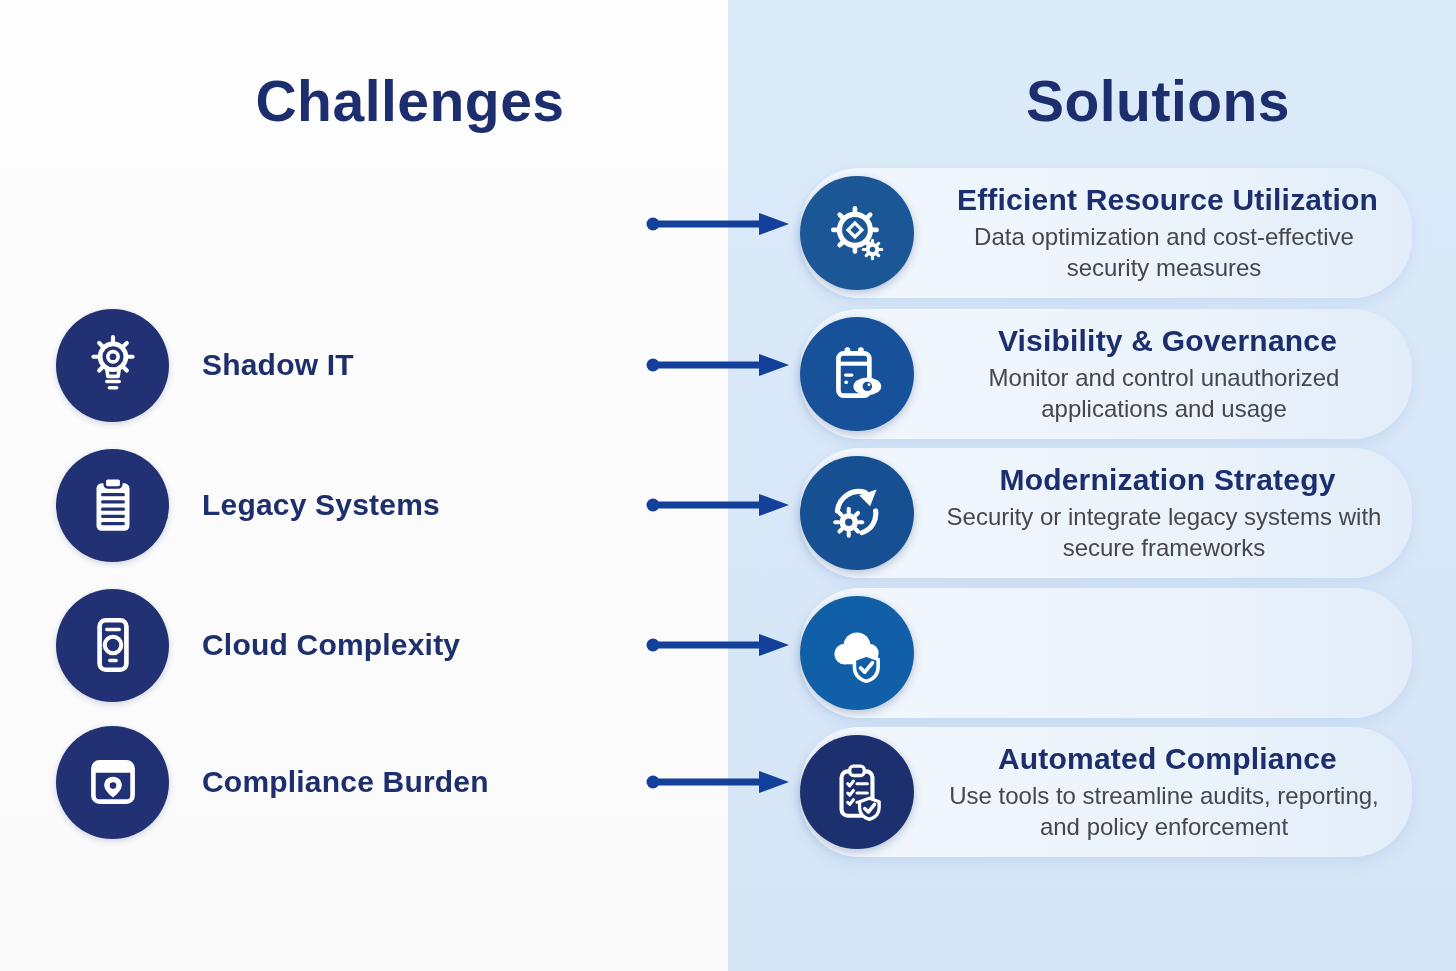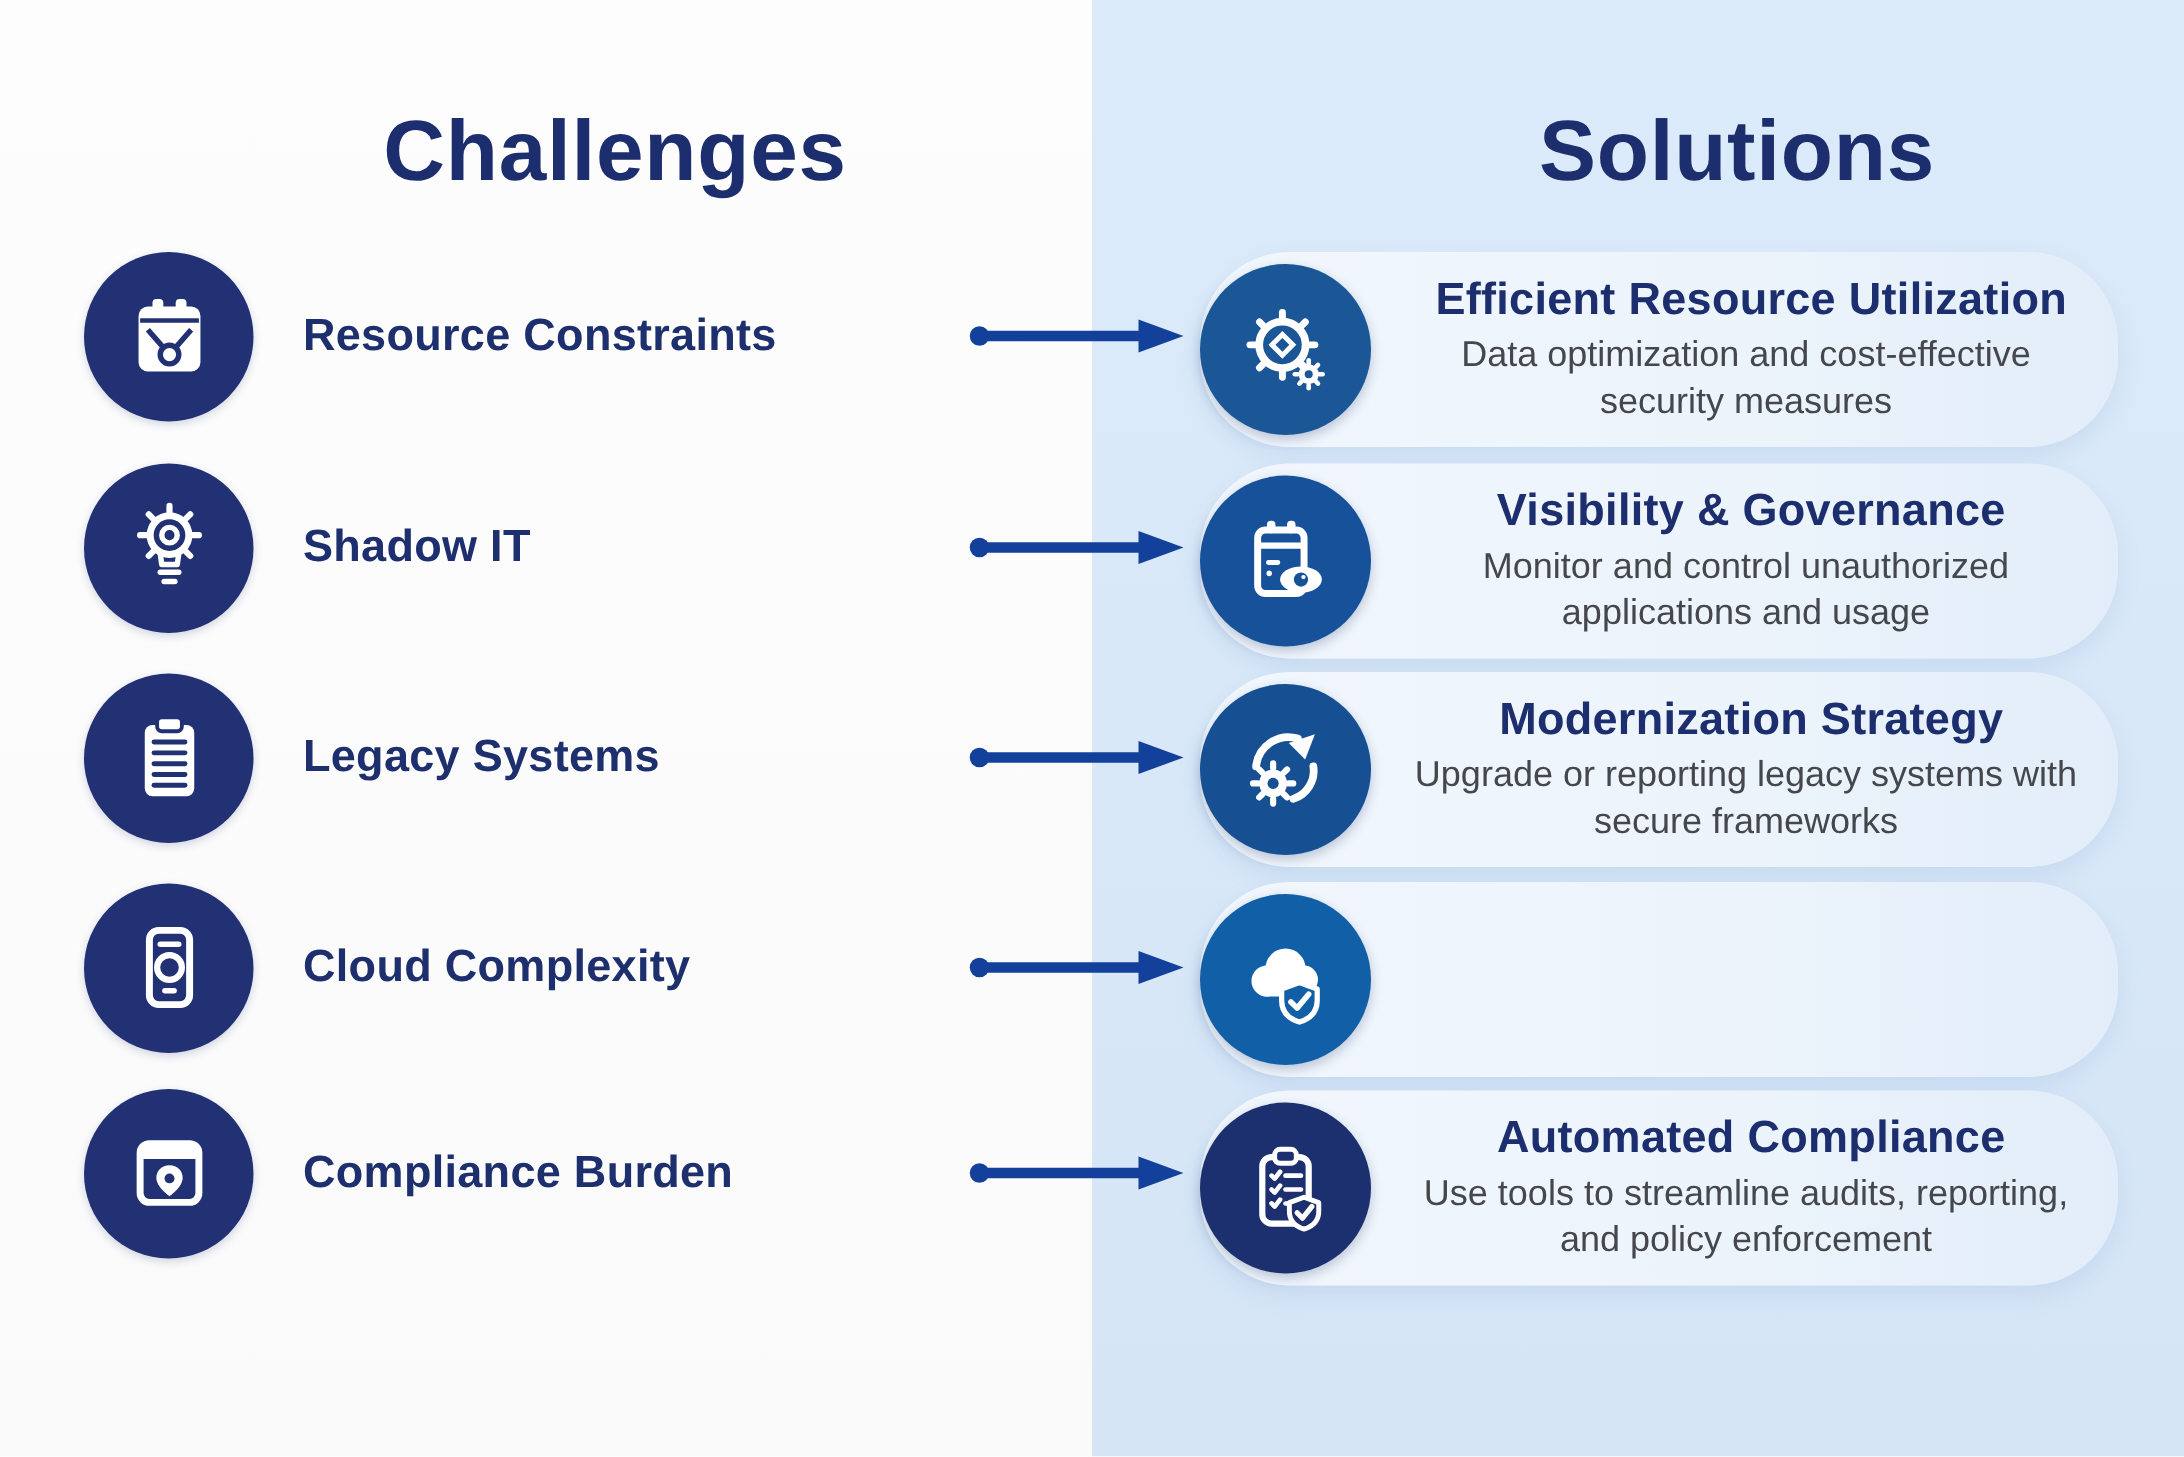--- a/index.html
+++ b/index.html
@@ -44,33 +44,20 @@
 </head>
 <body>
 
 <div class="canvas">
   <div class="panel-left"></div>
   <div class="panel-right"></div>
 
   <div class="col-title left">Challenges</div>
   <div class="col-title right">Solutions</div>
 
-  <div class="ch-row" style="top:167px">
-    <div class="icon-circle" style="background: rgb(33, 49, 115);">
-      <svg viewBox="0 0 64 64">
-        <rect x="21" y="8" width="7" height="11" rx="2.5" fill="#fff"></rect>
-        <rect x="36" y="8" width="7" height="11" rx="2.5" fill="#fff"></rect>
-        <rect x="12" y="13" width="40" height="42" rx="6" fill="#fff"></rect>
-        <line x1="13" y1="22" x2="51" y2="22" stroke="#213173" stroke-width="3"></line>
-        <path d="M18 28 L32 44 L46 28" fill="none" stroke="#213173" stroke-width="3.5" stroke-linejoin="round"></path>
-        <circle cx="32" cy="44" r="6" fill="#fff" stroke="#213173" stroke-width="3.5"></circle>
-      </svg>
-    </div>
-    <div class="ch-label">Resource Constraints</div>
-  </div>
 
   <div class="ch-row" style="top:308px">
     <div class="icon-circle" style="background: rgb(33, 49, 115);">
       <svg viewBox="0 0 64 64">
         <g stroke="#fff" stroke-width="4" stroke-linecap="round">
           <line x1="32" y1="5" x2="32" y2="10"></line>
           <line x1="45.4" y1="10.6" x2="42" y2="14"></line>
           <line x1="51" y1="24" x2="46" y2="24"></line>
           <line x1="18.6" y1="10.6" x2="22" y2="14"></line>
           <line x1="13" y1="24" x2="18" y2="24"></line>
@@ -235,21 +222,21 @@
           <line x1="30.8" y1="47.8" x2="33" y2="50"></line>
           <line x1="15" y1="50" x2="17.2" y2="47.8"></line>
           <line x1="30.8" y1="34.2" x2="33" y2="32"></line>
         </g>
         <circle cx="24" cy="41" r="9" fill="#fff"></circle>
         <circle cx="24" cy="41" r="3.6" fill="#174f93"></circle>
       </svg>
     </div>
     <div class="sol-body">
       <div class="sol-title">Modernization Strategy</div>
-      <div class="sol-desc">Upgrade or reporting legacy systems with secure frameworks</div>
+      <div class="sol-desc">Security or integrate legacy systems with secure frameworks</div>
     </div>
   </div>
 
   <div class="sol-card" style="top:588px">
     <div class="icon-circle" style="background: rgb(17, 96, 167);">
       <svg viewBox="0 0 64 64">
         <circle cx="20" cy="33" r="10" fill="#fff"></circle>
         <circle cx="32" cy="25" r="13" fill="#fff"></circle>
         <circle cx="44" cy="32" r="9" fill="#fff"></circle>
         <rect x="13" y="31" width="38" height="12" rx="6" fill="#fff"></rect>

